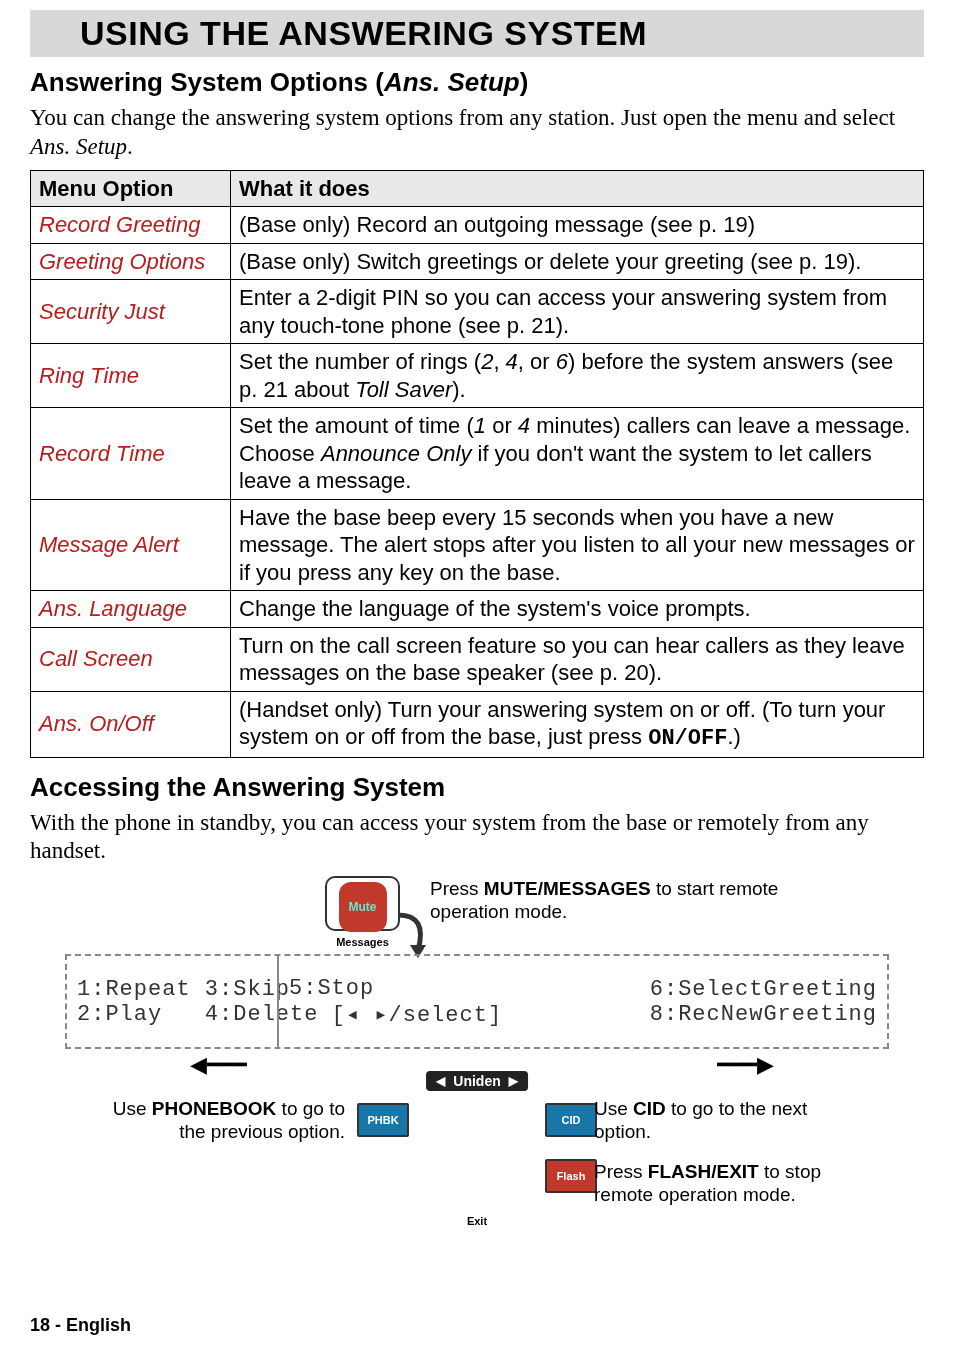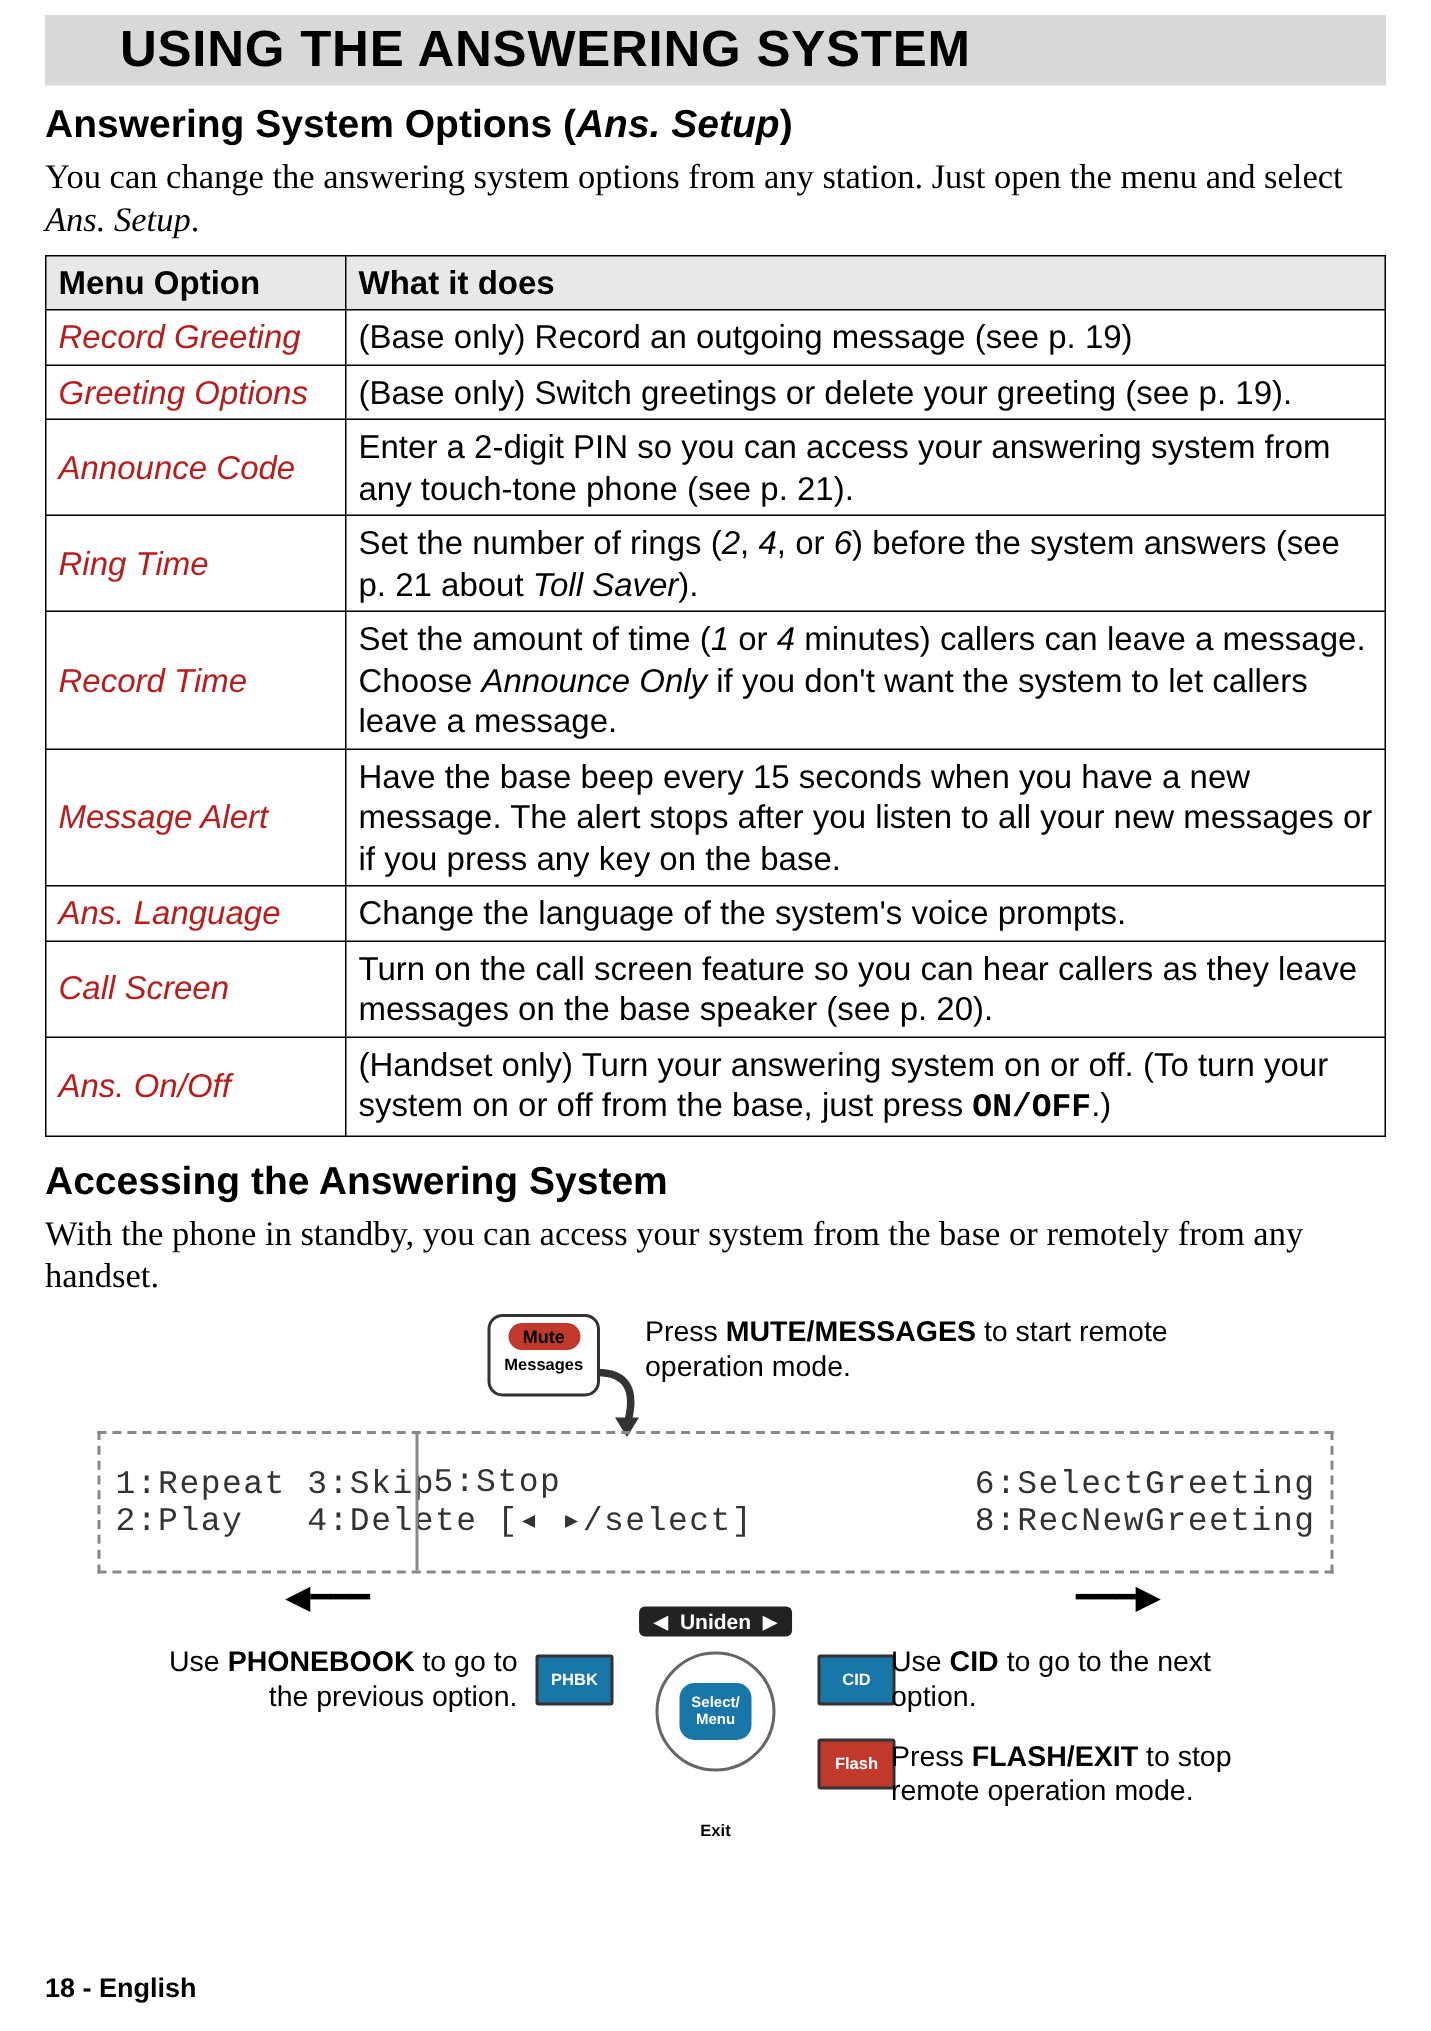--- a/index.html
+++ b/index.html
@@ -68,23 +68,23 @@
     background: #fff;
     border: 2px solid #333;
     text-align: center;
     font-size: 11px;
     font-weight: 700;
   }
   .mute-btn .pill {
     display: inline-block;
     margin-top: 4px;
     background: #c0392b;
-    color: #000000;
+    color: #5eead4;
     border-radius: 12px;
-    padding: 2px 10px;
+    padding: 18px 10px;
     font-size: 12px;
   }
   .mute-btn .lbl { display:block; margin-top:4px; }
   .mute-text {
     position: absolute;
     left: 400px; top: 2px;
     font-size: 19px;
     width: 350px;
     line-height: 1.2;
   }
@@ -243,21 +243,21 @@
   <tbody id="tbody">
       <tr>
         <td class="option">Record Greeting</td>
         <td>(Base only) Record an outgoing message (see p. 19)</td>
       </tr>
       <tr>
         <td class="option">Greeting Options</td>
         <td>(Base only) Switch greetings or delete your greeting (see p. 19).</td>
       </tr>
       <tr>
-        <td class="option">Announce Code</td>
+        <td class="option">Security Just</td>
         <td>Enter a 2-digit PIN so you can access your answering system from any touch-tone phone (see p. 21).</td>
       </tr>
       <tr>
         <td class="option">Ring Time</td>
         <td><span>Set the number of rings (</span><span class="italic">2</span><span>, </span><span class="italic">4</span><span>, or </span><span class="italic">6</span><span>) before the system answers (see p. 21 about </span><span class="italic">Toll Saver</span><span>).</span></td>
       </tr>
       <tr>
         <td class="option">Record Time</td>
         <td><span>Set the amount of time (</span><span class="italic">1</span><span> or </span><span class="italic">4</span><span> minutes) callers can leave a message. Choose </span><span class="italic">Announce Only</span><span> if you don't want the system to let callers leave a message.</span></td>
       </tr>
@@ -321,26 +321,20 @@
 
   <div class="phone-controls">
     <div class="uniden-bar">
       <span class="tri">◀</span>
       <span>Uniden</span>
       <span class="tri">▶</span>
     </div>
     <div class="ctrl-btn phbk">PHBK</div>
     <div class="ctrl-btn cid">CID</div>
     <div class="ctrl-btn flash">Flash</div>
-    <div class="select-ring">
-      <div class="select-inner">
-        <span>Select/</span>
-        <span>Menu</span>
-      </div>
-    </div>
     <div class="exit-lbl">Exit</div>
   </div>
 
   <div class="caption cap-phbk">
     <span>Use </span><span class="bold">PHONEBOOK</span><span> to go to the previous option.</span>
   </div>
   <div class="caption cap-cid">
     <span>Use </span><span class="bold">CID</span><span> to go to the next option.</span>
   </div>
   <div class="caption cap-flash">

